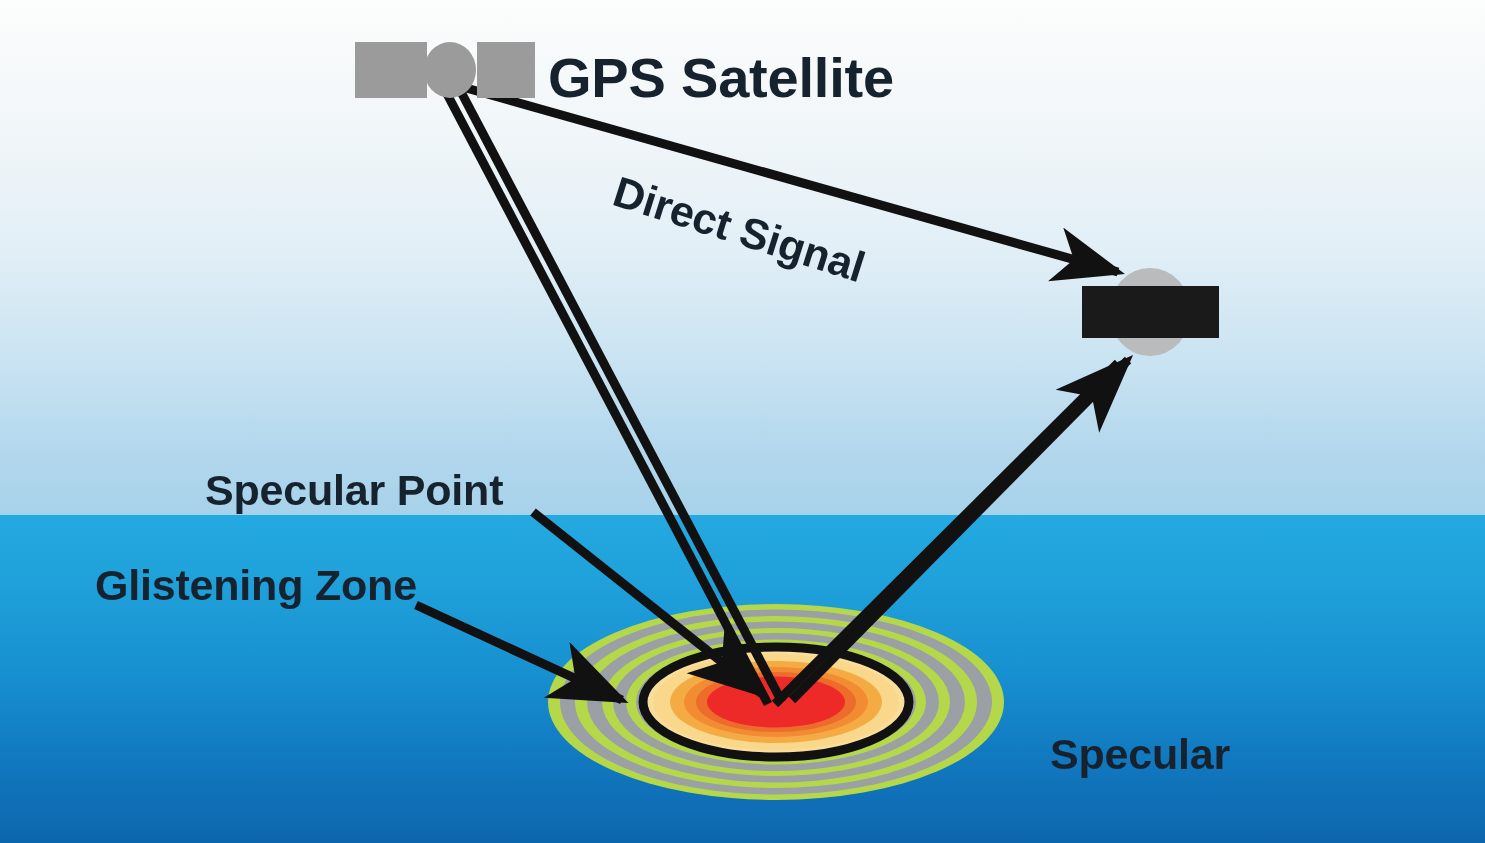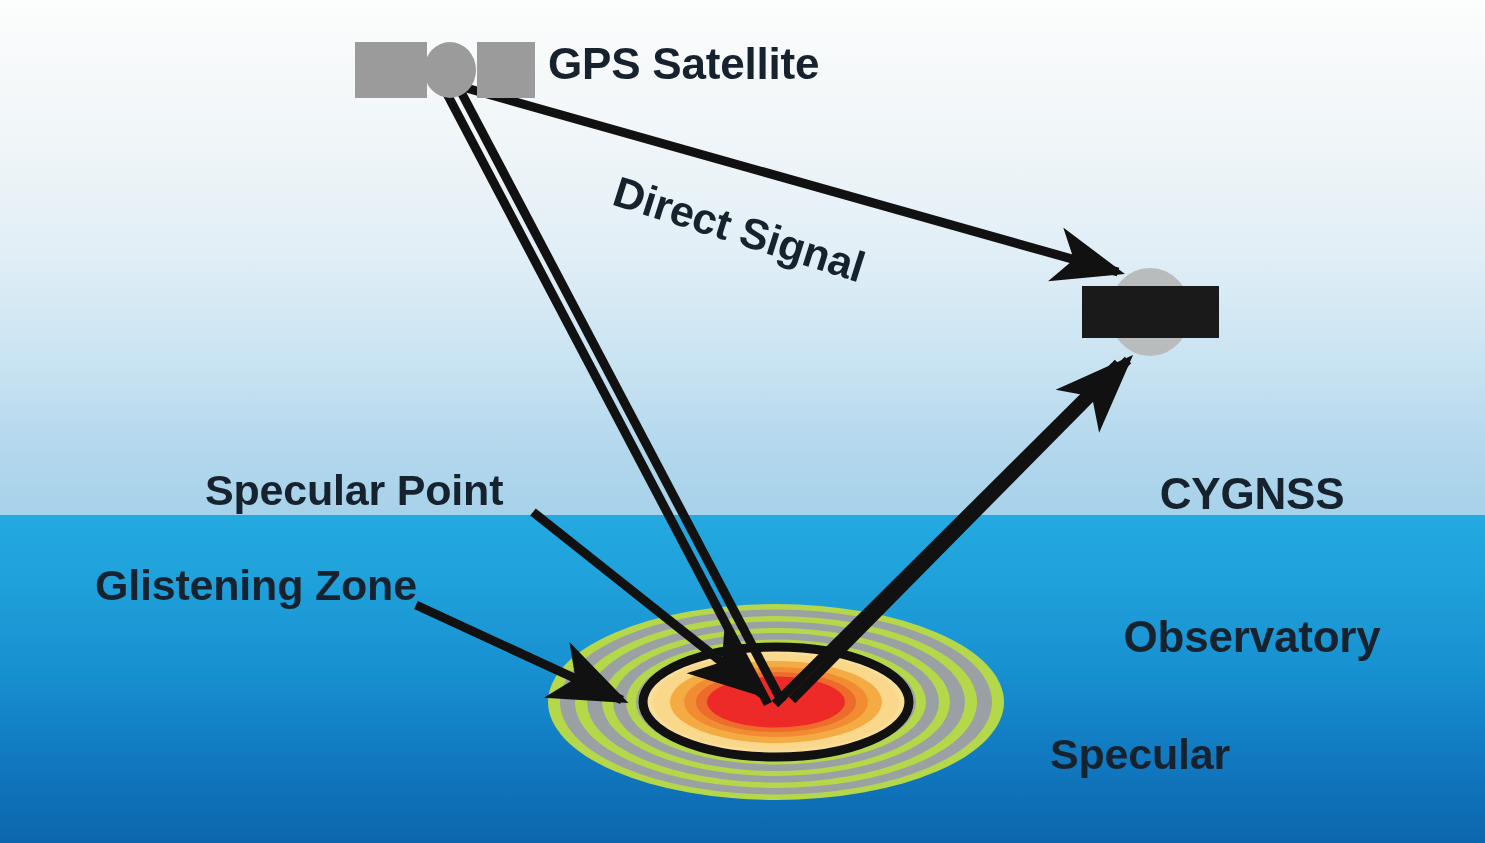--- a/index.html
+++ b/index.html
@@ -28,22 +28,22 @@
     position: absolute;
     font-family: "Liberation Sans", sans-serif;
     font-weight: bold;
     color: #16232f;
     white-space: pre;
     line-height: 1.08;
     letter-spacing: -0.2px;
   }
   #label-gps-satellite {
     left: 548px;
-    top: 40px;
-    font-size: 44px;
+    top: 48px;
+    font-size: 56px;
   }
   #label-direct-signal {
     left: 622px;
     top: 168px;
     font-size: 43px;
     transform: rotate(17.5deg);
     transform-origin: left top;
   }
   #label-cygnss-observatory {
     left: 1122px;
@@ -150,24 +150,20 @@
       <ellipse cx="1150" cy="312" rx="41" ry="44" fill="#b9bcbd"></ellipse>
       <rect x="1082" y="286" width="137" height="52" fill="#1a1a1a"></rect>
     </g>
 
   </svg>
 
   <div class="lbl" id="label-gps-satellite">GPS Satellite</div>
 
   <div class="lbl" id="label-direct-signal">Direct Signal</div>
 
-  <div class="lbl" id="label-cygnss-observatory">
-    <div>CYGNSS</div>
-    <div>Observatory</div>
-  </div>
 
   <div class="lbl" id="label-specular-point">Specular Point</div>
 
   <div class="lbl" id="label-glistening-zone">Glistening Zone</div>
 
   <div class="lbl" id="label-scattered-signal">
     <div>Specular</div>
     
   </div>
 

